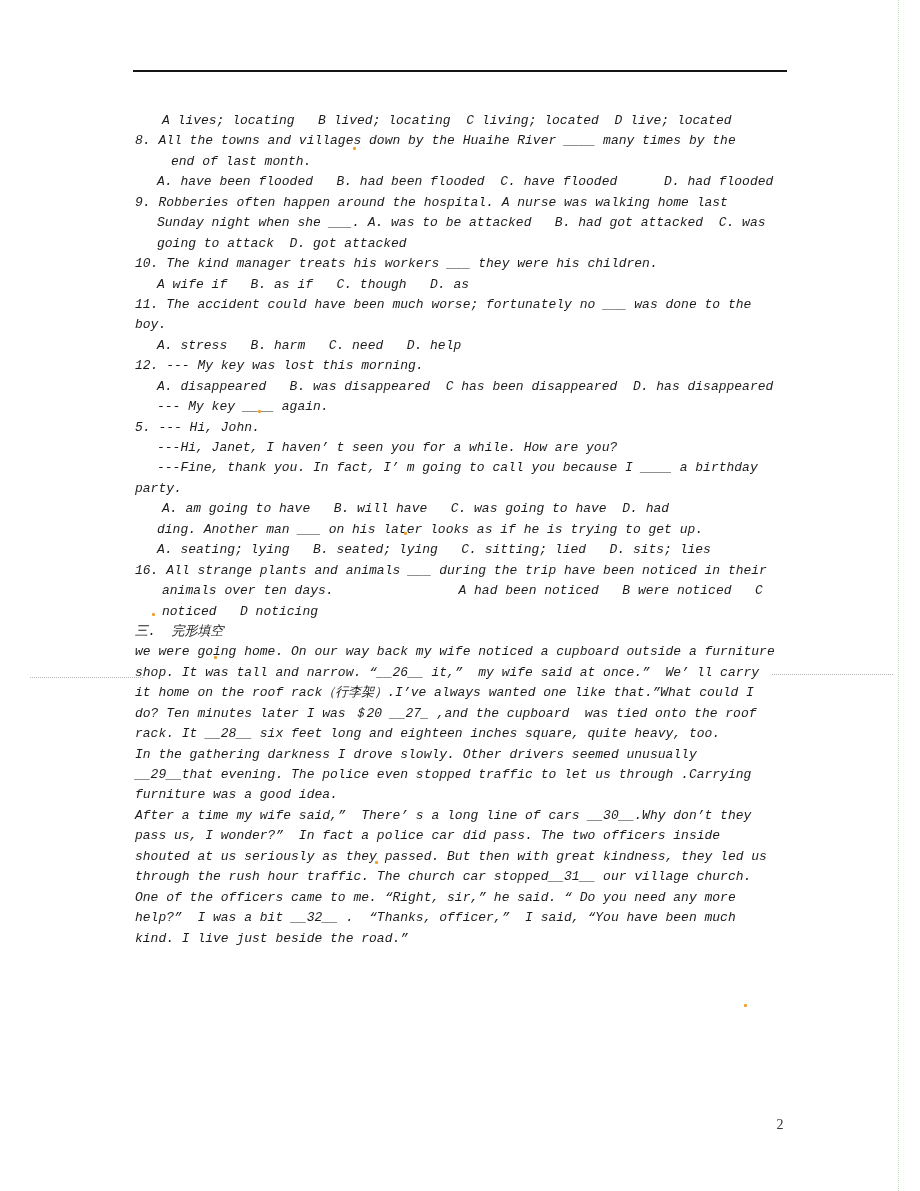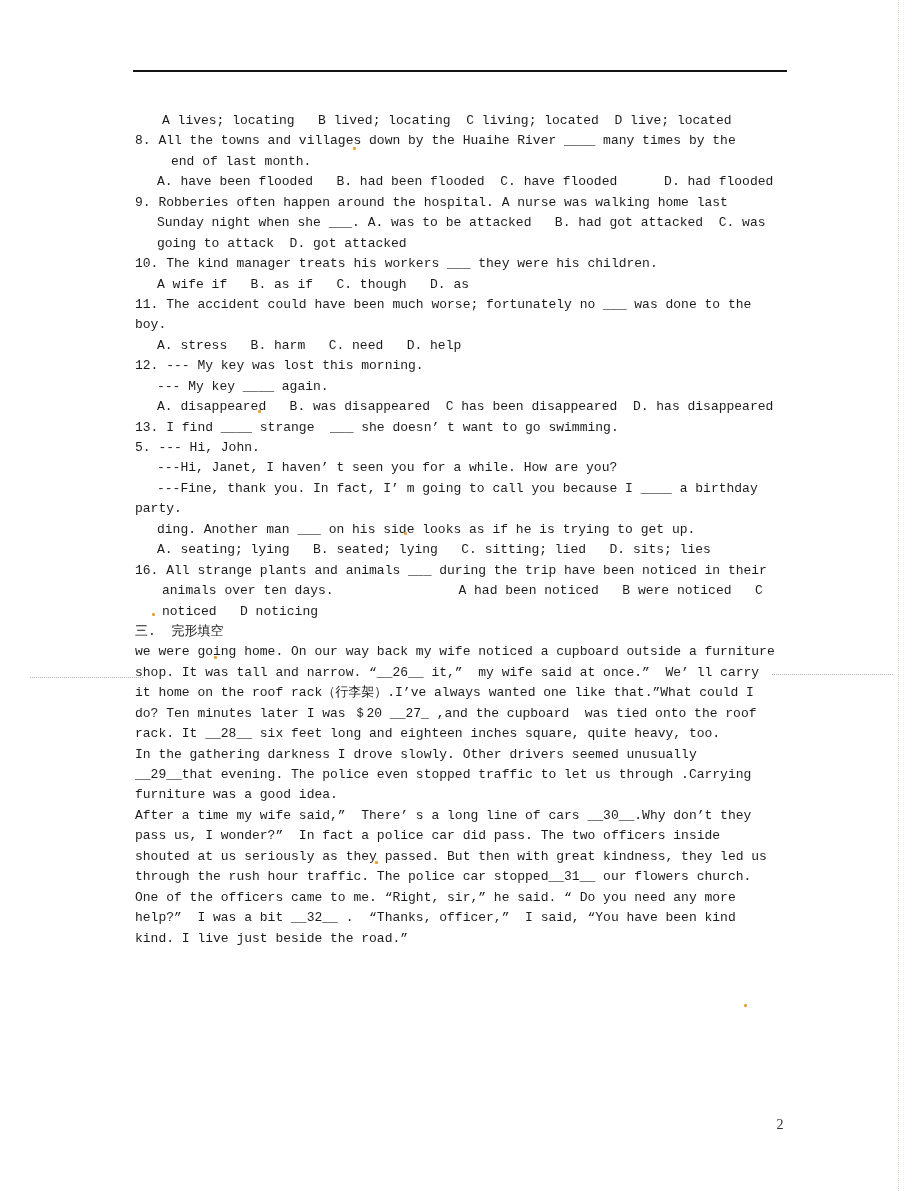--- a/index.html
+++ b/index.html
@@ -8,21 +8,21 @@
     width:920px;height:1191px;
     background:#ffffff;
     overflow:hidden;
     font-family:"Liberation Mono","DejaVu Sans Mono",monospace;
   }
   .top-rule{
     position:absolute;left:133px;top:70px;width:654px;height:2px;
     background:#141414;
   }
   .doc-body{
-    position:absolute;left:135px;top:111px;width:680px;
+    position:absolute;left:135px;top:111px;width:680px;font-style:italic;
   }
   .line{
     white-space:pre;
     font-size:13px;
     line-height:20.45px;
     height:20.45px;
     color:#1c1c1c;
     letter-spacing:0px;
   }
   .i1{padding-left:22px;}
@@ -63,47 +63,47 @@
       <div class="line i1">A. have been flooded   B. had been flooded  C. have flooded      D. had flooded</div>
       <div class="line">9. Robberies often happen around the hospital. A nurse was walking home last</div>
       <div class="line i1">Sunday night when she ___. A. was to be attacked   B. had got attacked  C. was</div>
       <div class="line i1">going to attack  D. got attacked</div>
       <div class="line">10. The kind manager treats his workers ___ they were his children.</div>
       <div class="line i1">A wife if   B. as if   C. though   D. as</div>
       <div class="line">11. The accident could have been much worse; fortunately no ___ was done to the</div>
       <div class="line">boy.</div>
       <div class="line i1">A. stress   B. harm   C. need   D. help</div>
       <div class="line">12. --- My key was lost this morning.</div>
+      <div class="line i1">A. disappeared   B. was disappeared  C has been disappeared  D. has disappeared</div>
       <div class="line i1">--- My key ____ again.</div>
-      <div class="line i1">A. disappeared   B. was disappeared  C has been disappeared  D. has disappeared</div>
-      <div class="line">13. I find ____ strange  ___ she doesn’ t want to go swimming.</div>
       <div class="line">5. --- Hi, John.</div>
       <div class="line i1">---Hi, Janet, I haven’ t seen you for a while. How are you?</div>
       <div class="line i1">---Fine, thank you. In fact, I’ m going to call you because I ____ a birthday</div>
       <div class="line">party.</div>
-      <div class="line i1">ding. Another man ___ on his side looks as if he is trying to get up.</div>
+      <div class="line i2">A. am going to have   B. will have   C. was going to have  D. had</div>
+      <div class="line i1">ding. Another man ___ on his later looks as if he is trying to get up.</div>
       <div class="line i1">A. seating; lying   B. seated; lying   C. sitting; lied   D. sits; lies</div>
       <div class="line">16. All strange plants and animals ___ during the trip have been noticed in their</div>
       <div class="line i2">animals over ten days.                A had been noticed   B were noticed   C</div>
       <div class="line i2">noticed   D noticing</div>
       <div class="line">三.  完形填空</div>
       <div class="line">we were going home. On our way back my wife noticed a cupboard outside a furniture</div>
       <div class="line">shop. It was tall and narrow. “__26__ it,”  my wife said at once.”  We’ ll carry</div>
       <div class="line">it home on the roof rack（行李架）.I’ve always wanted one like that.”What could I</div>
       <div class="line">do? Ten minutes later I was ＄20 __27_ ,and the cupboard  was tied onto the roof</div>
       <div class="line">rack. It __28__ six feet long and eighteen inches square, quite heavy, too.</div>
       <div class="line">In the gathering darkness I drove slowly. Other drivers seemed unusually</div>
       <div class="line">__29__that evening. The police even stopped traffic to let us through .Carrying</div>
       <div class="line">furniture was a good idea.</div>
       <div class="line">After a time my wife said,”  There’ s a long line of cars __30__.Why don’t they</div>
       <div class="line">pass us, I wonder?”  In fact a police car did pass. The two officers inside</div>
       <div class="line">shouted at us seriously as they passed. But then with great kindness, they led us</div>
-      <div class="line">through the rush hour traffic. The police car stopped__31__ our flowers church.</div>
+      <div class="line">through the rush hour traffic. The church car stopped__31__ our village church.</div>
       <div class="line">One of the officers came to me. “Right, sir,” he said. “ Do you need any more</div>
-      <div class="line">help?”  I was a bit __32__ .  “Thanks, officer,”  I said, “You have been kind</div>
+      <div class="line">help?”  I was a bit __32__ .  “Thanks, officer,”  I said, “You have been much</div>
       <div class="line">kind. I live just beside the road.”</div>
     </div>
 
   <div class="dotted-h-left"></div>
   <div class="dotted-h-right"></div>
   <div class="dotted-v-right"></div>
 
   <div class="page-number">2</div>
 <span class="dot-art" style="left: 353px; top: 147px; background: rgb(240, 160, 48);"></span>
     <span class="dot-art" style="left: 258px; top: 410px; background: rgb(240, 160, 48);"></span>

